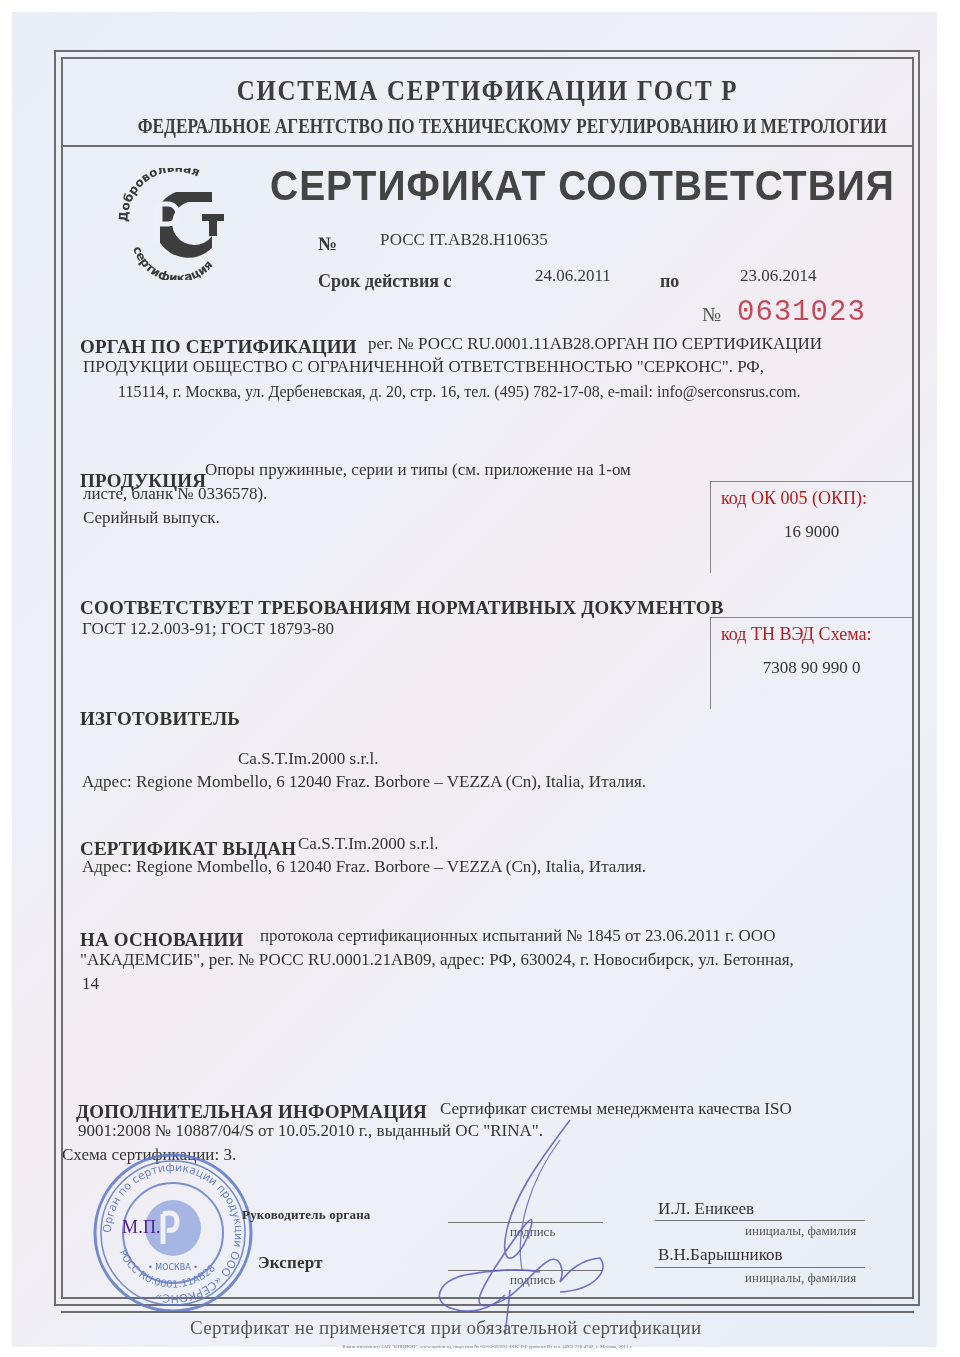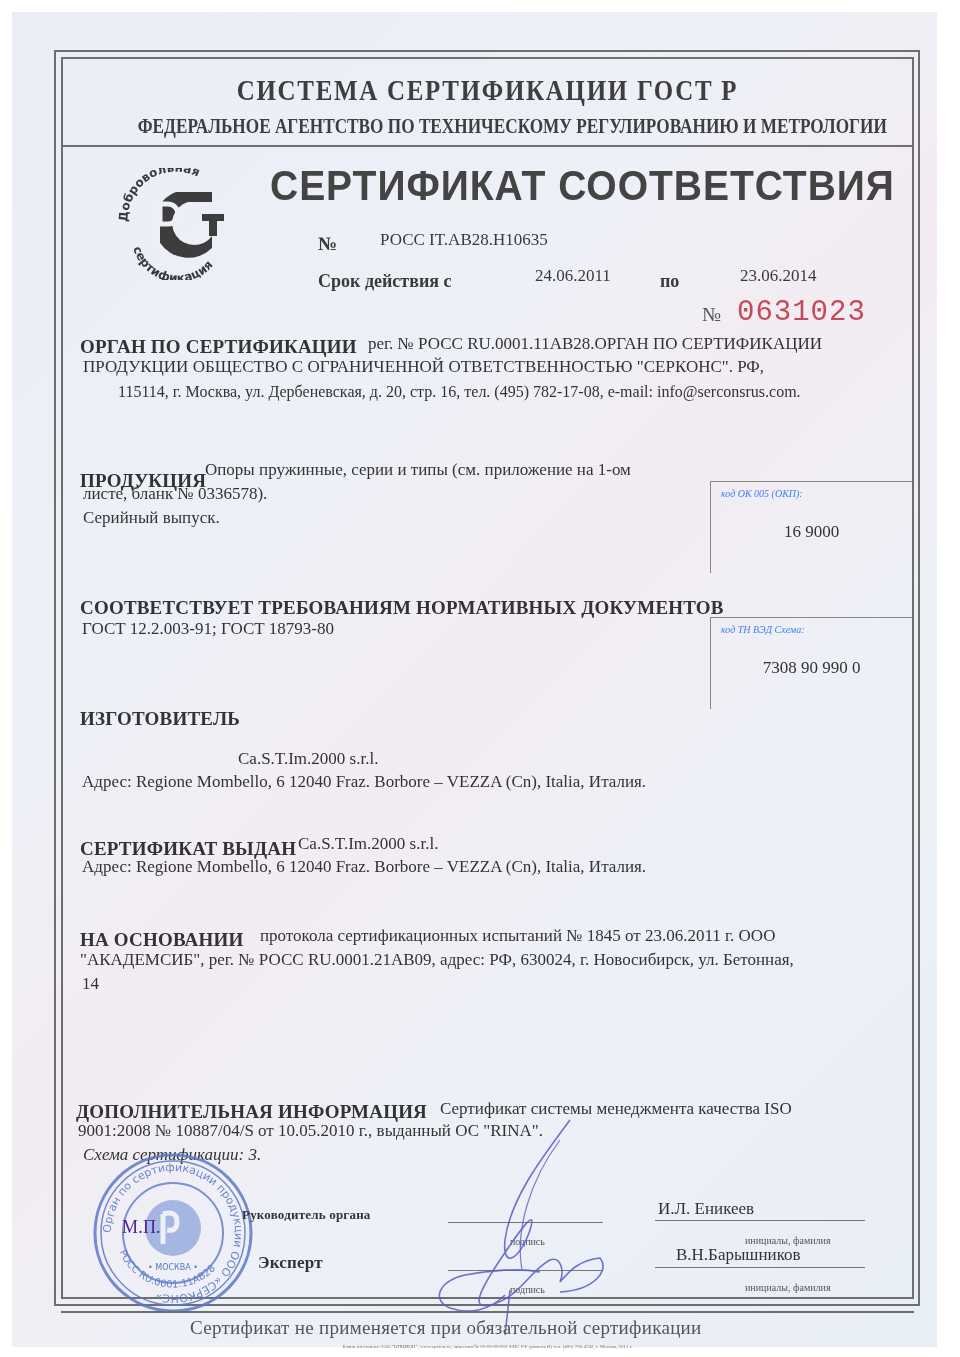--- a/index.html
+++ b/index.html
@@ -45,24 +45,24 @@
   .section-head { font-size: 19px; font-weight: bold; color: #333; letter-spacing: 0.2px; }
   .body-text { font-size: 17px; color: #333; line-height: 24px; }
   .red-num {
     font-family: "Liberation Mono", "DejaVu Sans Mono", monospace;
     font-size: 29px; color: #c44a5a; letter-spacing: 1px;
   }
   .codebox {
     position: absolute; border-left: 1px solid #888; border-top: 1px solid #888;
     box-sizing: border-box;
   }
-  .codebox .cap { position: absolute; left: 10px; top: 6px; font-size: 10px; color: #3b82f6; white-space: nowrap; font-style: italic; }
+  .codebox .cap { position: absolute; left: 10px; top: 6px; font-size: 18px; color: #b91c1c; white-space: nowrap; }
   .codebox .num { position: absolute; left: 0; width: 100%; top: 40px; text-align: center; font-size: 17px; color: #333; }
   .sig-line { position: absolute; border-top: 1px solid #777; }
-  .tiny { font-size: 10px; color: #555; position: absolute; white-space: nowrap; margin-top: 12px; }
+  .tiny { font-size: 13px; color: #555; position: absolute; white-space: nowrap; }
   .bottom-line1 { position: absolute; left: 61px; width: 853px; top: 1311px; border-top: 2px solid #6e6e6e; }
   .footnote { left: 61px; width: 853px; top: 1344px; text-align: center; font-size: 5px; color: #777; }
   .stamp { left: 88px; top: 1148px; width: 170px; height: 170px; }
   .signature { left: 410px; top: 1110px; width: 210px; height: 230px; }
 </style>
 </head>
 <body>
 
 <div class="paper"></div>
 <div class="frame-outer"></div>
@@ -137,21 +137,21 @@
 <div class="abs body-text" style="left:82px; top:855px;">Адрес: Regione Mombello, 6 12040 Fraz. Borbore – VEZZA (Cn), Italia, Италия.</div>
 
 <div class="abs section-head" style="left:80px; top:929px;">НА ОСНОВАНИИ</div>
 <div class="abs body-text" style="left:260px; top:924px;">протокола сертификационных испытаний № 1845 от 23.06.2011 г. ООО</div>
 <div class="abs body-text" style="left:80px; top:948px;">"АКАДЕМСИБ", рег. № РОСС RU.0001.21АВ09, адрес: РФ, 630024, г. Новосибирск, ул. Бетонная,</div>
 <div class="abs body-text" style="left:82px; top:972px;">14</div>
 
 <div class="abs section-head" style="left:76px; top:1101px;">ДОПОЛНИТЕЛЬНАЯ ИНФОРМАЦИЯ</div>
 <div class="abs body-text" style="left:440px; top:1097px;">Сертификат системы менеджмента качества ISO</div>
 <div class="abs body-text" style="left:78px; top:1119px;">9001:2008 № 10887/04/S от 10.05.2010 г., выданный ОС "RINA".</div>
-<div class="abs body-text" style="left:83px; top:1143px;font-style:italic;">Схема сертификации: 3.</div>
+<div class="abs body-text" style="left:62px; top:1143px;">Схема сертификации: 3.</div>
 
 <div class="abs stamp">
   <svg width="170" height="170" viewBox="0 0 170 170">
     <defs>
       <path id="stampRing" d="M85,85 m-62,0 a62,62 0 1,1 124,0 a62,62 0 1,1 -124,0"></path>
       <path id="stampBot" d="M30,100 A58,58 0 0 0 140,100"></path>
     </defs>
     <circle cx="85" cy="85" r="78" fill="none" stroke="#5b78c9" stroke-width="3" opacity="0.85"></circle>
     <circle cx="85" cy="85" r="72" fill="none" stroke="#5b78c9" stroke-width="1.5" opacity="0.85"></circle>
     <circle cx="85" cy="85" r="50" fill="none" stroke="#5b78c9" stroke-width="2" opacity="0.8"></circle>
@@ -172,21 +172,21 @@
 <div class="abs section-head" style="left:242px; top:1207px; font-size:13px;">Руководитель органа</div>
 <div class="sig-line" style="left:448px; top:1222px; width:155px;"></div>
 <div class="tiny" style="left:510px; top:1224px;">подпись</div>
 <div class="abs body-text" style="left:658px; top:1197px;">И.Л. Еникеев</div>
 <div class="sig-line" style="left:655px; top:1220px; width:210px;"></div>
 <div class="tiny" style="left:745px; top:1223px;">инициалы, фамилия</div>
 
 <div class="abs section-head" style="left:258px; top:1253px; font-size:17px;">Эксперт</div>
 <div class="sig-line" style="left:448px; top:1270px; width:155px;"></div>
 <div class="tiny" style="left:510px; top:1272px;">подпись</div>
-<div class="abs body-text" style="left:676px; top:1243px;">В.Н.Барышников</div>
+<div class="abs body-text" style="left:658px; top:1243px;">В.Н.Барышников</div>
 <div class="sig-line" style="left:655px; top:1267px; width:210px;"></div>
 <div class="tiny" style="left:745px; top:1270px;">инициалы, фамилия</div>
 
 <div class="abs signature">
   <svg width="210" height="230" viewBox="0 0 210 230">
     <path d="M160,10 C130,50 100,90 95,130 C92,160 110,150 120,120 C128,95 110,120 90,150 C70,180 60,200 80,195 C110,188 120,160 140,150 C150,146 155,160 150,172 C160,160 170,150 190,148 C200,160 185,180 150,182 M95,185 C80,200 60,205 40,198 C20,190 30,170 55,165 C80,160 110,158 130,162 M100,180 C98,200 96,215 95,225" fill="none" stroke="#5a5bc4" stroke-width="1.6" opacity="0.85"></path>
     <path d="M150,30 C120,70 105,120 112,160" fill="none" stroke="#5a5bc4" stroke-width="1.2" opacity="0.8"></path>
   </svg>
 </div>
 

